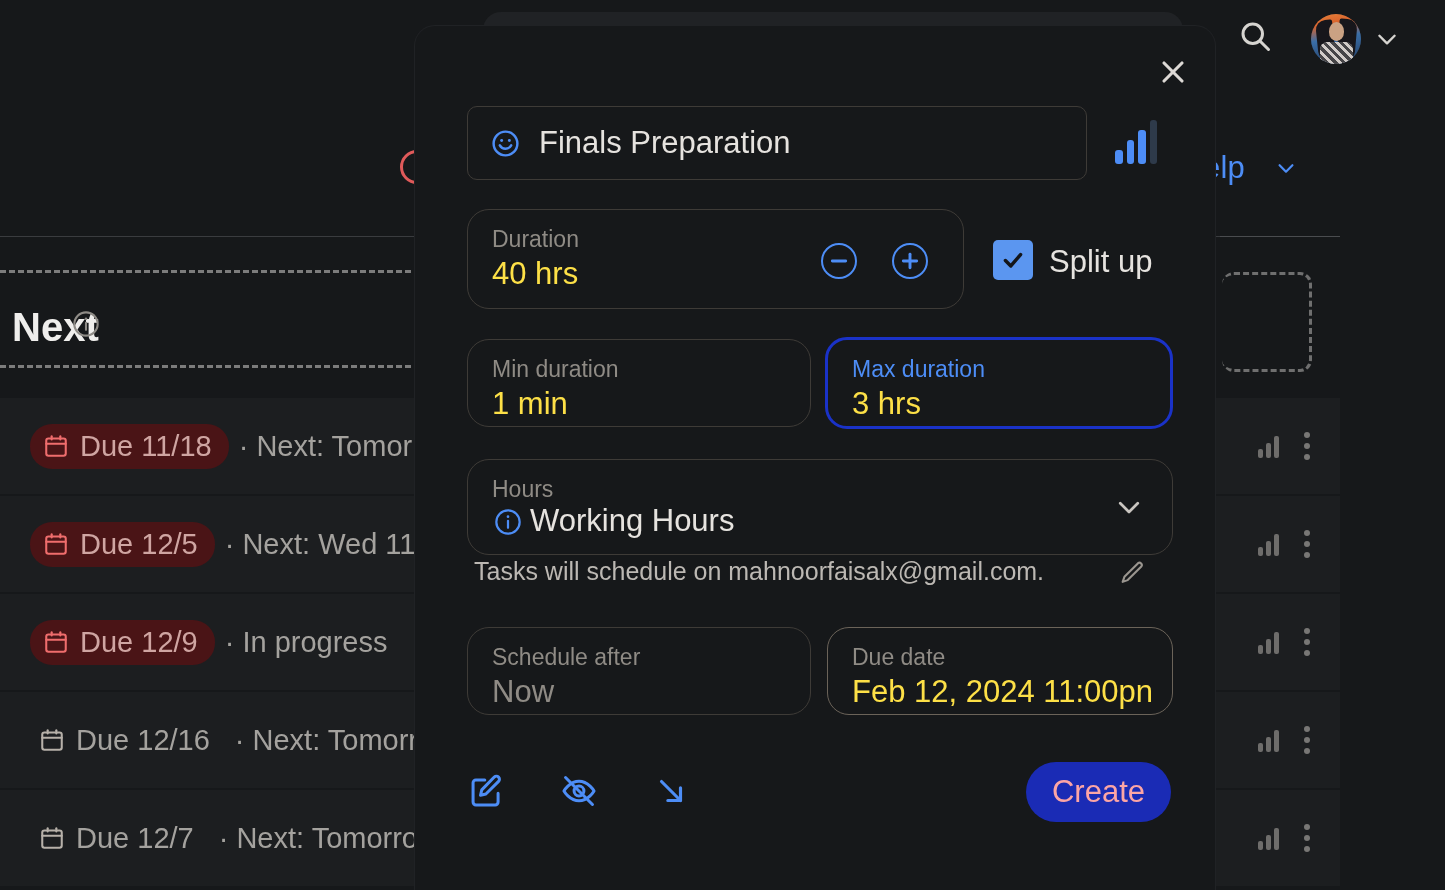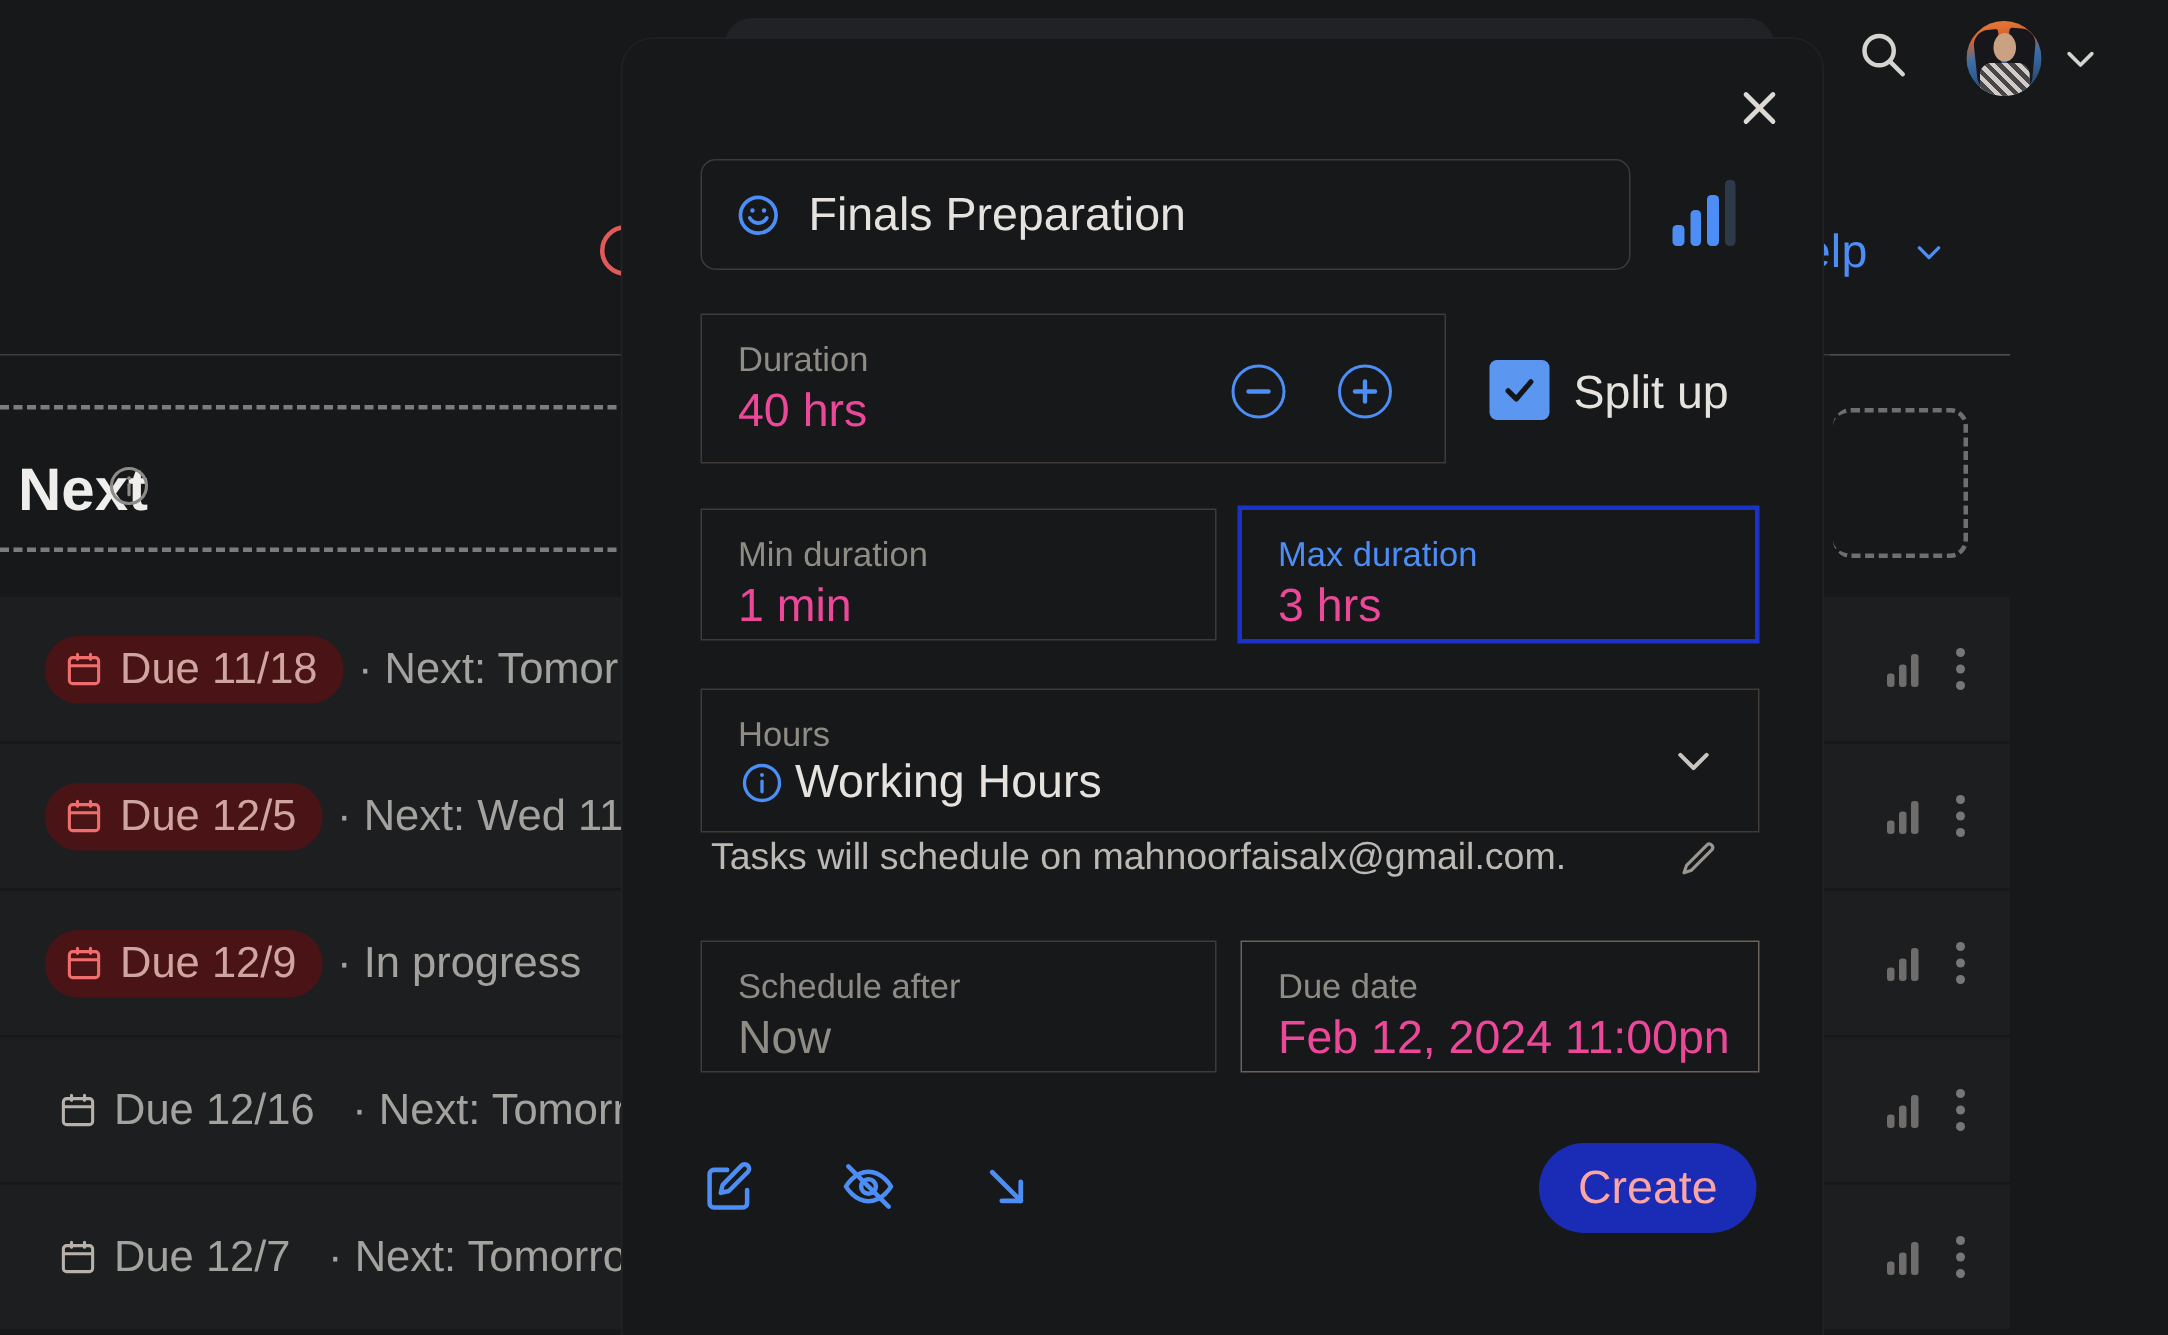--- a/index.html
+++ b/index.html
@@ -90,23 +90,23 @@
   .title-val { font-size: 31px; color: #e6e3df; }
 
   .prio-icon { position: absolute; left: 1115px; top: 118px; width: 42px; height: 46px;
     display: flex; align-items: flex-end; gap: 4px; }
   .prio-icon i { display: block; width: 8px; border-radius: 3px; background: #4d8df6; }
   .prio-icon i:nth-child(1) { height: 14px; }
   .prio-icon i:nth-child(2) { height: 24px; }
   .prio-icon i:nth-child(3) { height: 34px; }
   .prio-icon i:nth-child(4) { height: 44px; background: #2e3a4a; }
 
-  .fld { position: absolute; border: 1px solid #3e3b37; border-radius: 0; background: transparent; }
+  .fld { position: absolute; border: 1px solid #3e3b37; border-radius: 22px; background: transparent; }
   .fld .lbl { position: absolute; left: 24px; top: 16px; font-size: 23px; color: #8f8b85; }
-  .fld .val { position: absolute; left: 24px; top: 46px; font-size: 31px; color: #ec4899; white-space: nowrap; }
+  .fld .val { position: absolute; left: 24px; top: 46px; font-size: 31px; color: #fde047; white-space: nowrap; }
   .fld .val.muted { color: #8f8b85; }
   .fld.focused { border: 3px solid #1a32c8; }
   .fld.focused .lbl { color: #4d8df6; }
   .fld.strong { border-color: #6b6359; }
 
   .f-duration { left: 467px; top: 209px; width: 497px; height: 100px; }
   .f-min { left: 467px; top: 339px; width: 344px; height: 88px; }
   .f-max { left: 825px; top: 337px; width: 348px; height: 92px; }
   .f-hours { left: 467px; top: 459px; width: 706px; height: 96px; }
   .f-after { left: 467px; top: 627px; width: 344px; height: 88px; }

